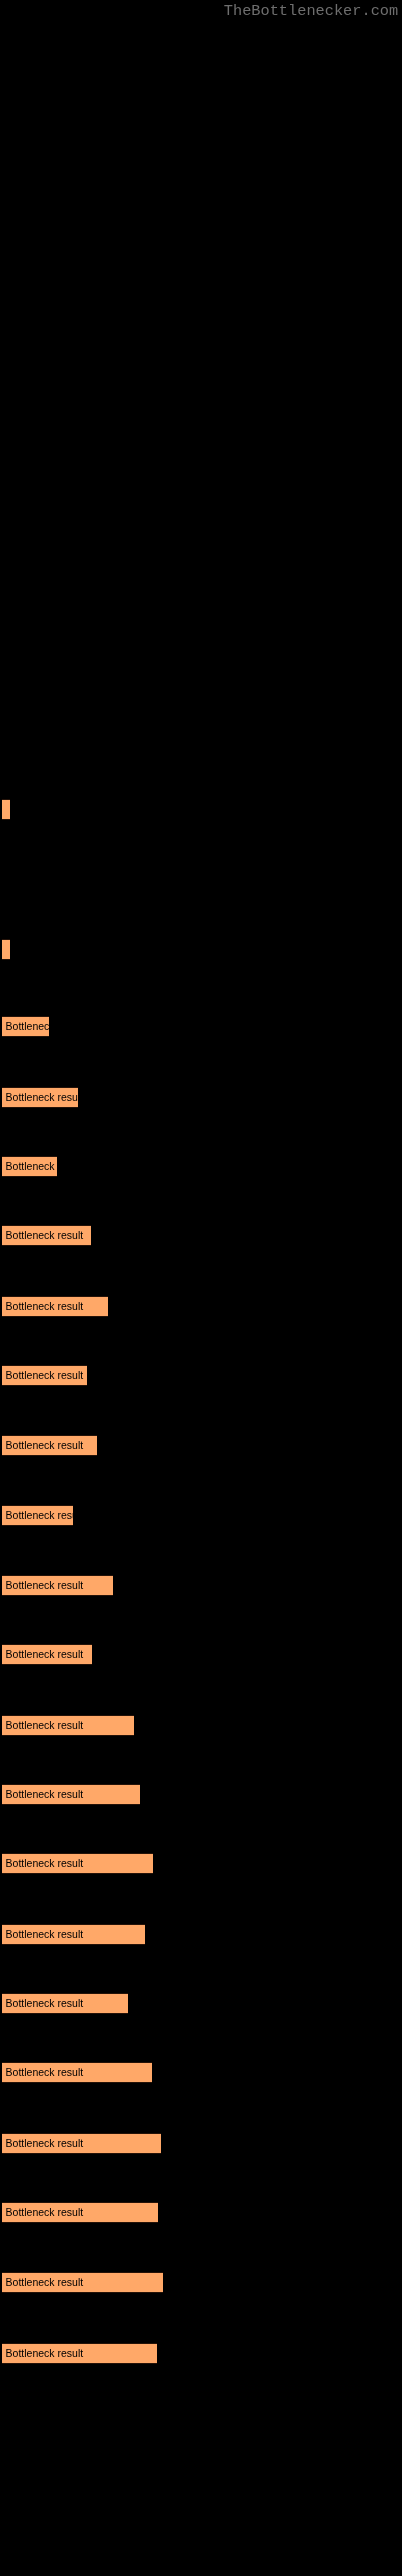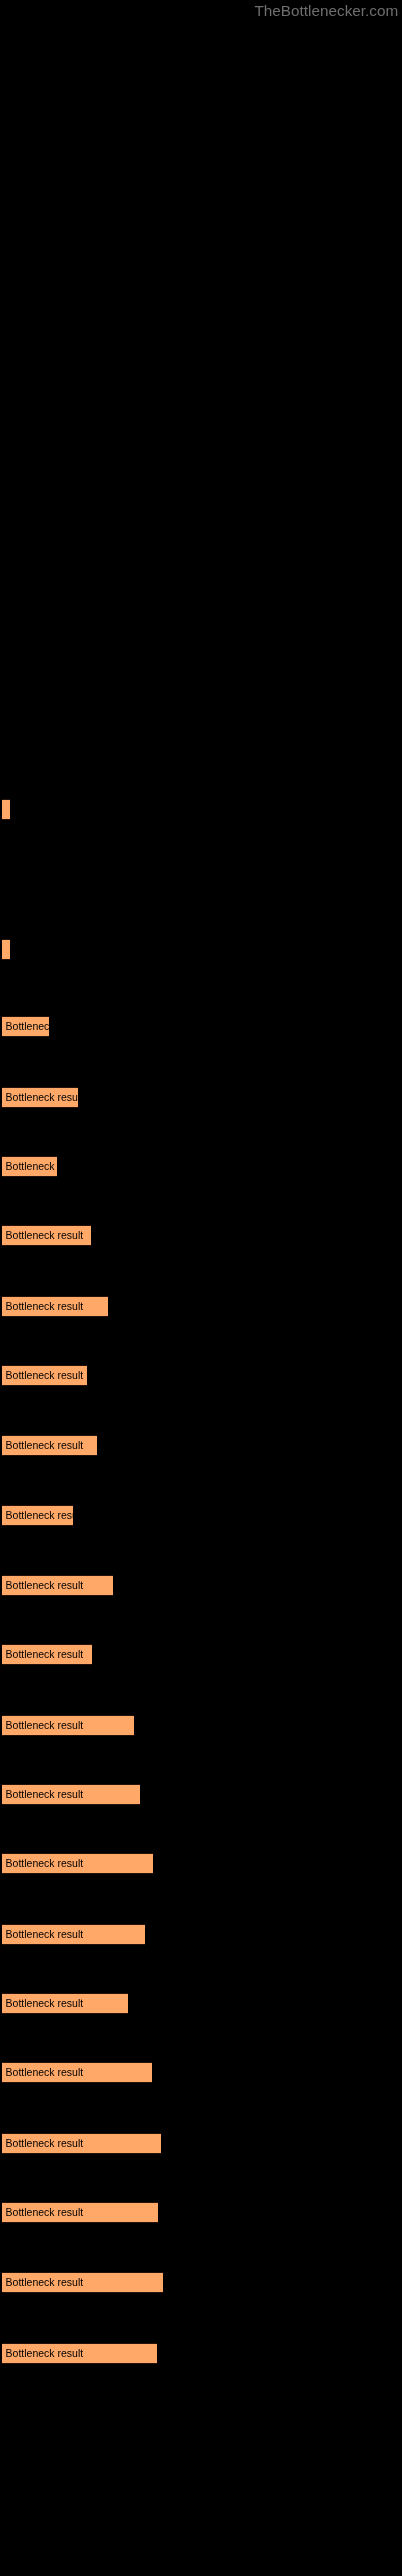--- a/index.html
+++ b/index.html
@@ -9,21 +9,21 @@
     font-family:"Liberation Sans","DejaVu Sans",sans-serif;
     background:#000;color:#fff;
   }
   #chart-root{position:absolute;inset:0;width:403px;height:2576px;background:#000;}
 
   
   #watermark{
     position:absolute;top:1.6px;right:4.8px;
     font-size:15.3px;letter-spacing:0px;
     color:#6e6e6e;
-    font-family:Liberation Sans, sans-serif;
+    font-family:Liberation Mono, monospace;
     white-space:nowrap;
     user-select:none;
   }
 
   
   #plot-area{
     position:absolute;left:0;top:0;width:403px;height:2576px;
   }
 
   .bar-row{

